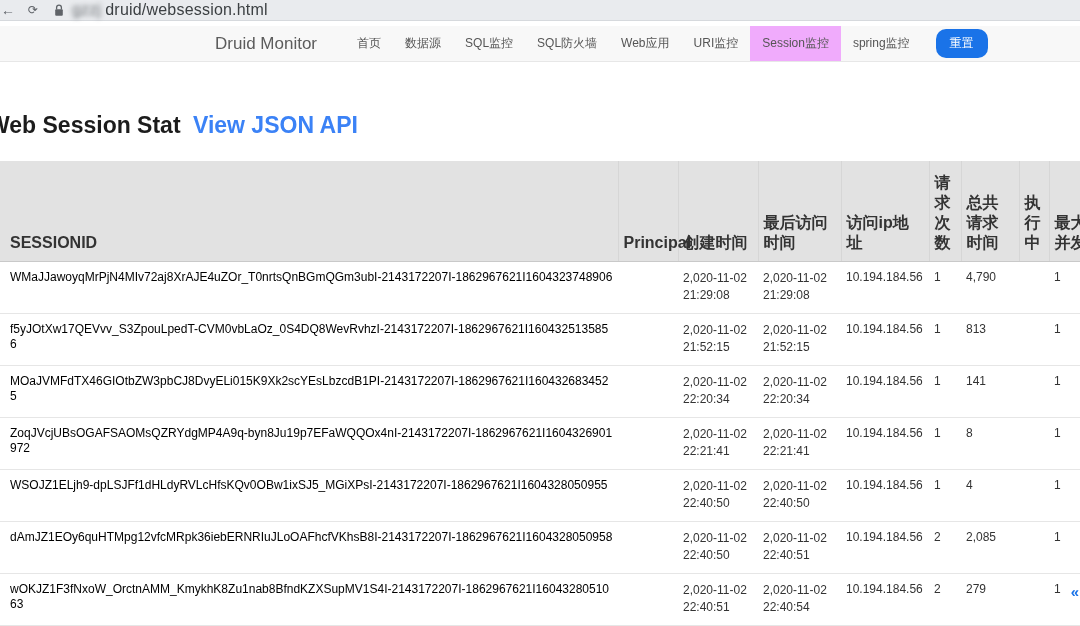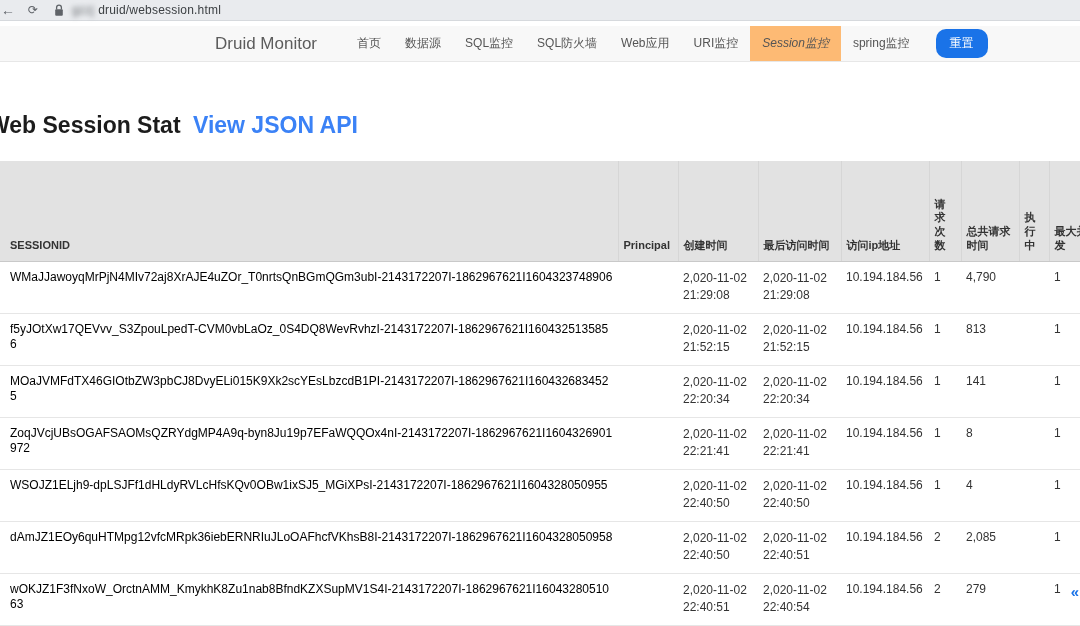--- a/index.html
+++ b/index.html
@@ -7,43 +7,43 @@
   body { font-family:"Liberation Sans","DejaVu Sans",sans-serif; }
   .screen { position:relative; width:1080px; height:626px; overflow:hidden; background:#fff; }
 
   
   .browser-bar { height:21px; background:#e9ebee; border-bottom:1px solid #d6d9dd;
     display:flex; align-items:center; color:#5f6368; font-size:13px; }
   .bi { display:inline-flex; align-items:center; justify-content:center; }
   .back-ic { font-size:14px; margin-left:-4px; width:24px; }
   .refresh-ic { font-size:12px; width:26px; }
   .lock-ic { width:26px; }
-  .url { font-size:12px; color:#3c4043; letter-spacing:.2px; display:flex; align-items:center; }
+  .url { font-size:16px; color:#3c4043; letter-spacing:.2px; display:flex; align-items:center; }
   .url-blur { filter:blur(2.5px); color:#6b6f73; margin-right:4px; }
 
   
   .navbar { height:36px; margin-top:5px; background:#f8f8f8; border-bottom:1px solid #e7e7e7;
     display:flex; align-items:center; }
   .nav-inner { display:flex; align-items:stretch; margin-left:215px; height:100%; }
   .brand { align-self:center; font-size:17px; color:#5c5c5c; margin-right:28px; white-space:nowrap; }
   .nav-link { display:flex; align-items:center; padding:0 12px; font-size:12px; color:#555;
     text-decoration:none; white-space:nowrap; cursor:pointer; }
-  .nav-link.active { background:#fdba74;font-style:italic; }
+  .nav-link.active { background:#f0abfc; }
   .reset-btn { align-self:center; margin-left:14px; background:#1a73e8; color:#fff; border:none;
     font-size:12px; padding:6px 14px; border-radius:10px; cursor:pointer; white-space:nowrap; }
 
   
   .content { margin-left:-12px; }
   h1.page-title { margin:50px 0 22px 0; font-size:23px; color:#1c1c1c; font-weight:bold; }
   h1.page-title .json-link { color:#3b82f6; text-decoration:none; font-weight:bold; margin-left:6px; }
 
   
   table.session-table { border-collapse:collapse; table-layout:fixed; width:1105px; font-size:12px; }
   .session-table th { background:#e2e2e2; vertical-align:bottom; text-align:left;
-    padding:8px 5px; font-size:11px; color:#333; font-weight:bold; line-height:1.25;
+    padding:8px 5px; font-size:16px; color:#333; font-weight:bold; line-height:1.25;
     border-bottom:1px solid #c9c9c9; border-left:1px solid #d6d6d6; height:100px; }
   .session-table th:first-child { border-left:none; padding-left:22px; }
   .session-table td { vertical-align:top; padding:8px 5px; color:#333;
     border-bottom:1px solid #e6e6e6; height:52px; line-height:1.3; overflow:hidden; }
   .session-table td:first-child { padding-left:22px; }
   a.session-link { color:#000000; text-decoration:none; word-break:break-all; }
   .date-cell div { line-height:1.45; }
 
   
   .float-chevrons { position:absolute; right:1px; bottom:26px; color:#1a73e8; font-size:15px; font-weight:bold; }

